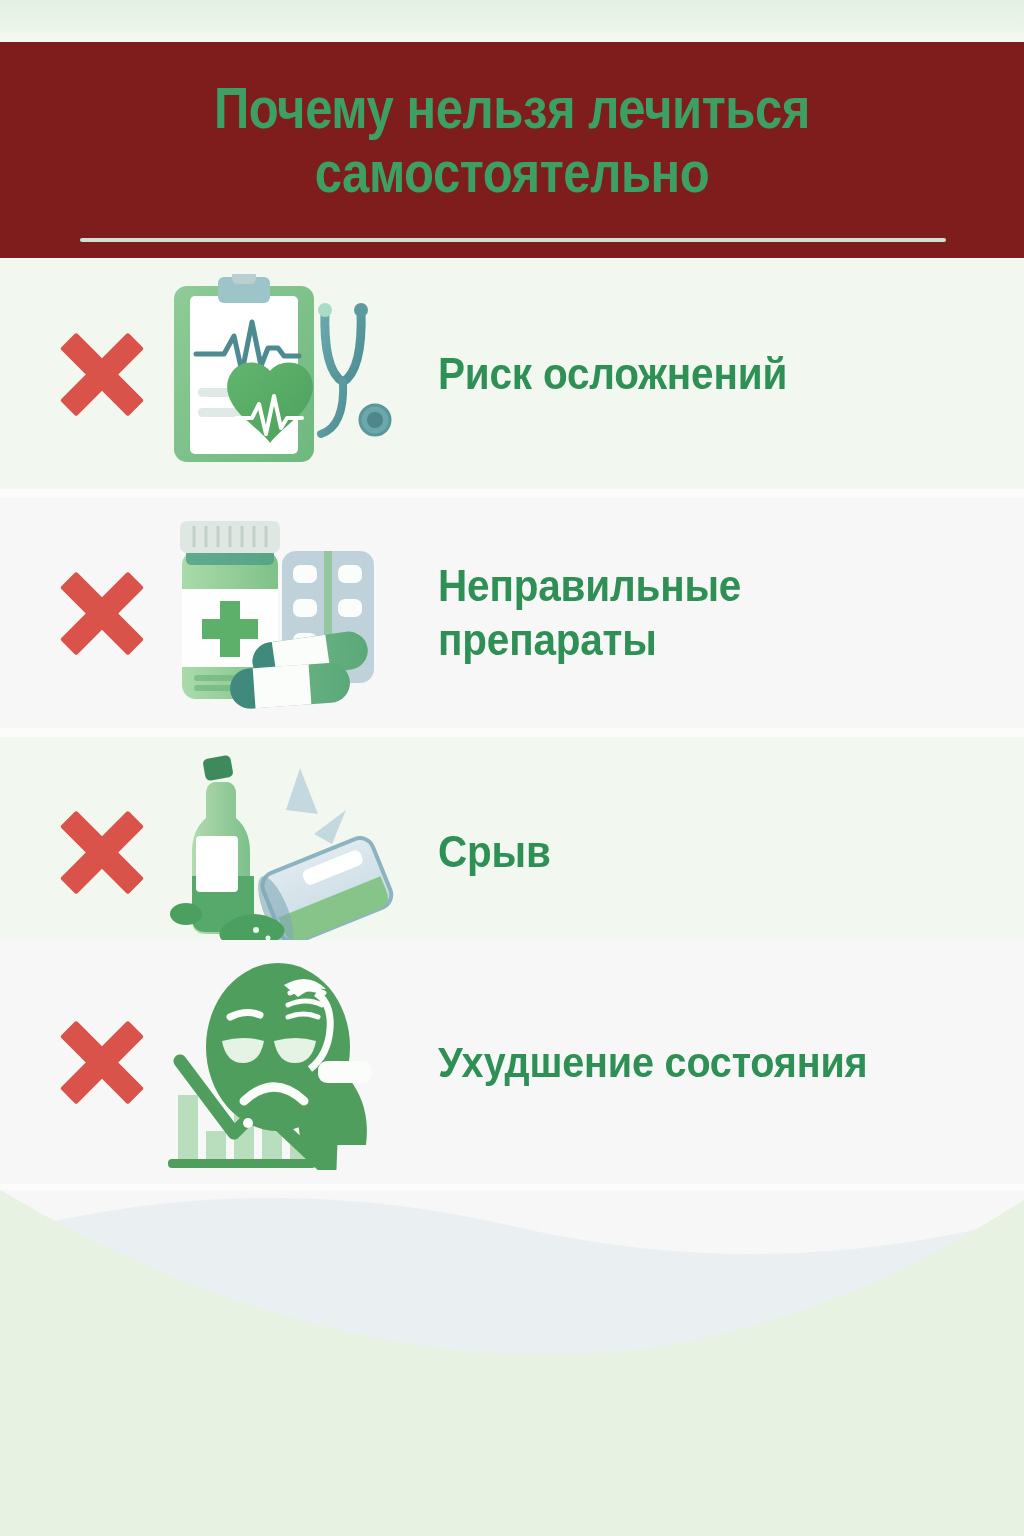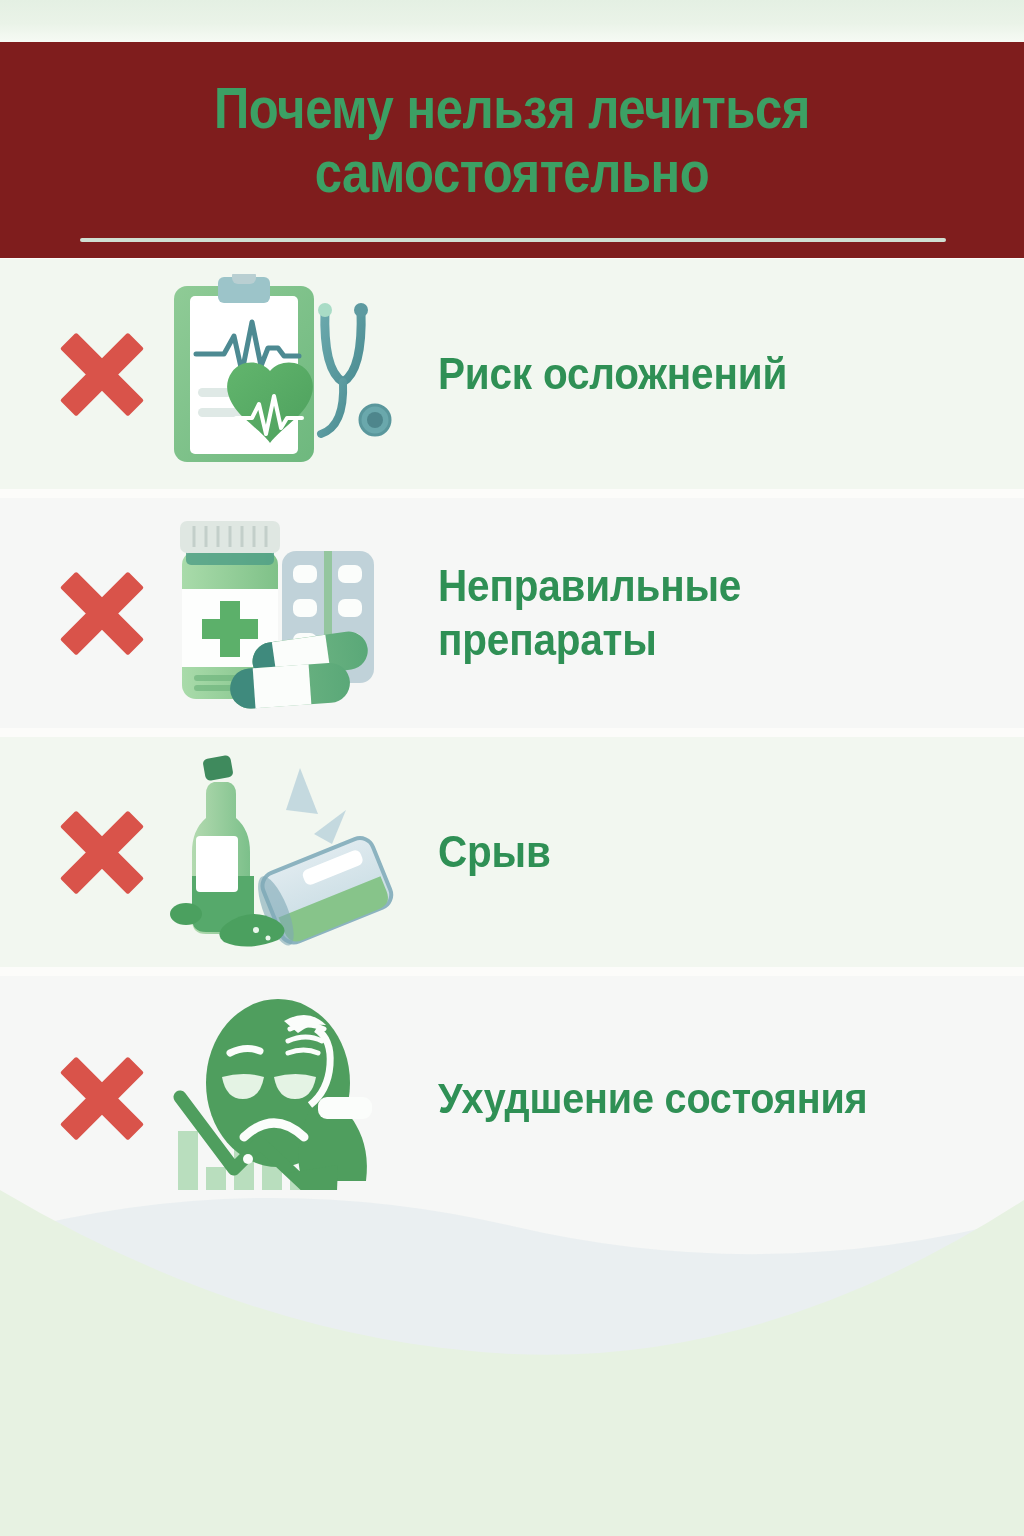--- a/index.html
+++ b/index.html
@@ -44,21 +44,21 @@
   
   .row {
     position:absolute; left:0; width:1024px;
     display:flex; align-items:center;
   }
   .row.tint-a { background:#f2f7f0; }
   .row.tint-b { background:#f6f7f6; }
   .row-1 { top:259px; height:230px; }
   .row-2 { top:498px; height:230px; }
   .row-3 { top:737px; height:230px;text-align:right; }
-  .row-4 { top:976px; height:244px;text-align:right; }
+  .row-4 { top:940px; height:244px;text-align:right; }
 
   .cross {
     position:relative;
     width:96px; height:96px;
     margin-left:54px;
     flex:0 0 96px;
   }
   .cross i {
     position:absolute; left:50%; top:50%;
     width:96px; height:23px; border-radius:2px;

